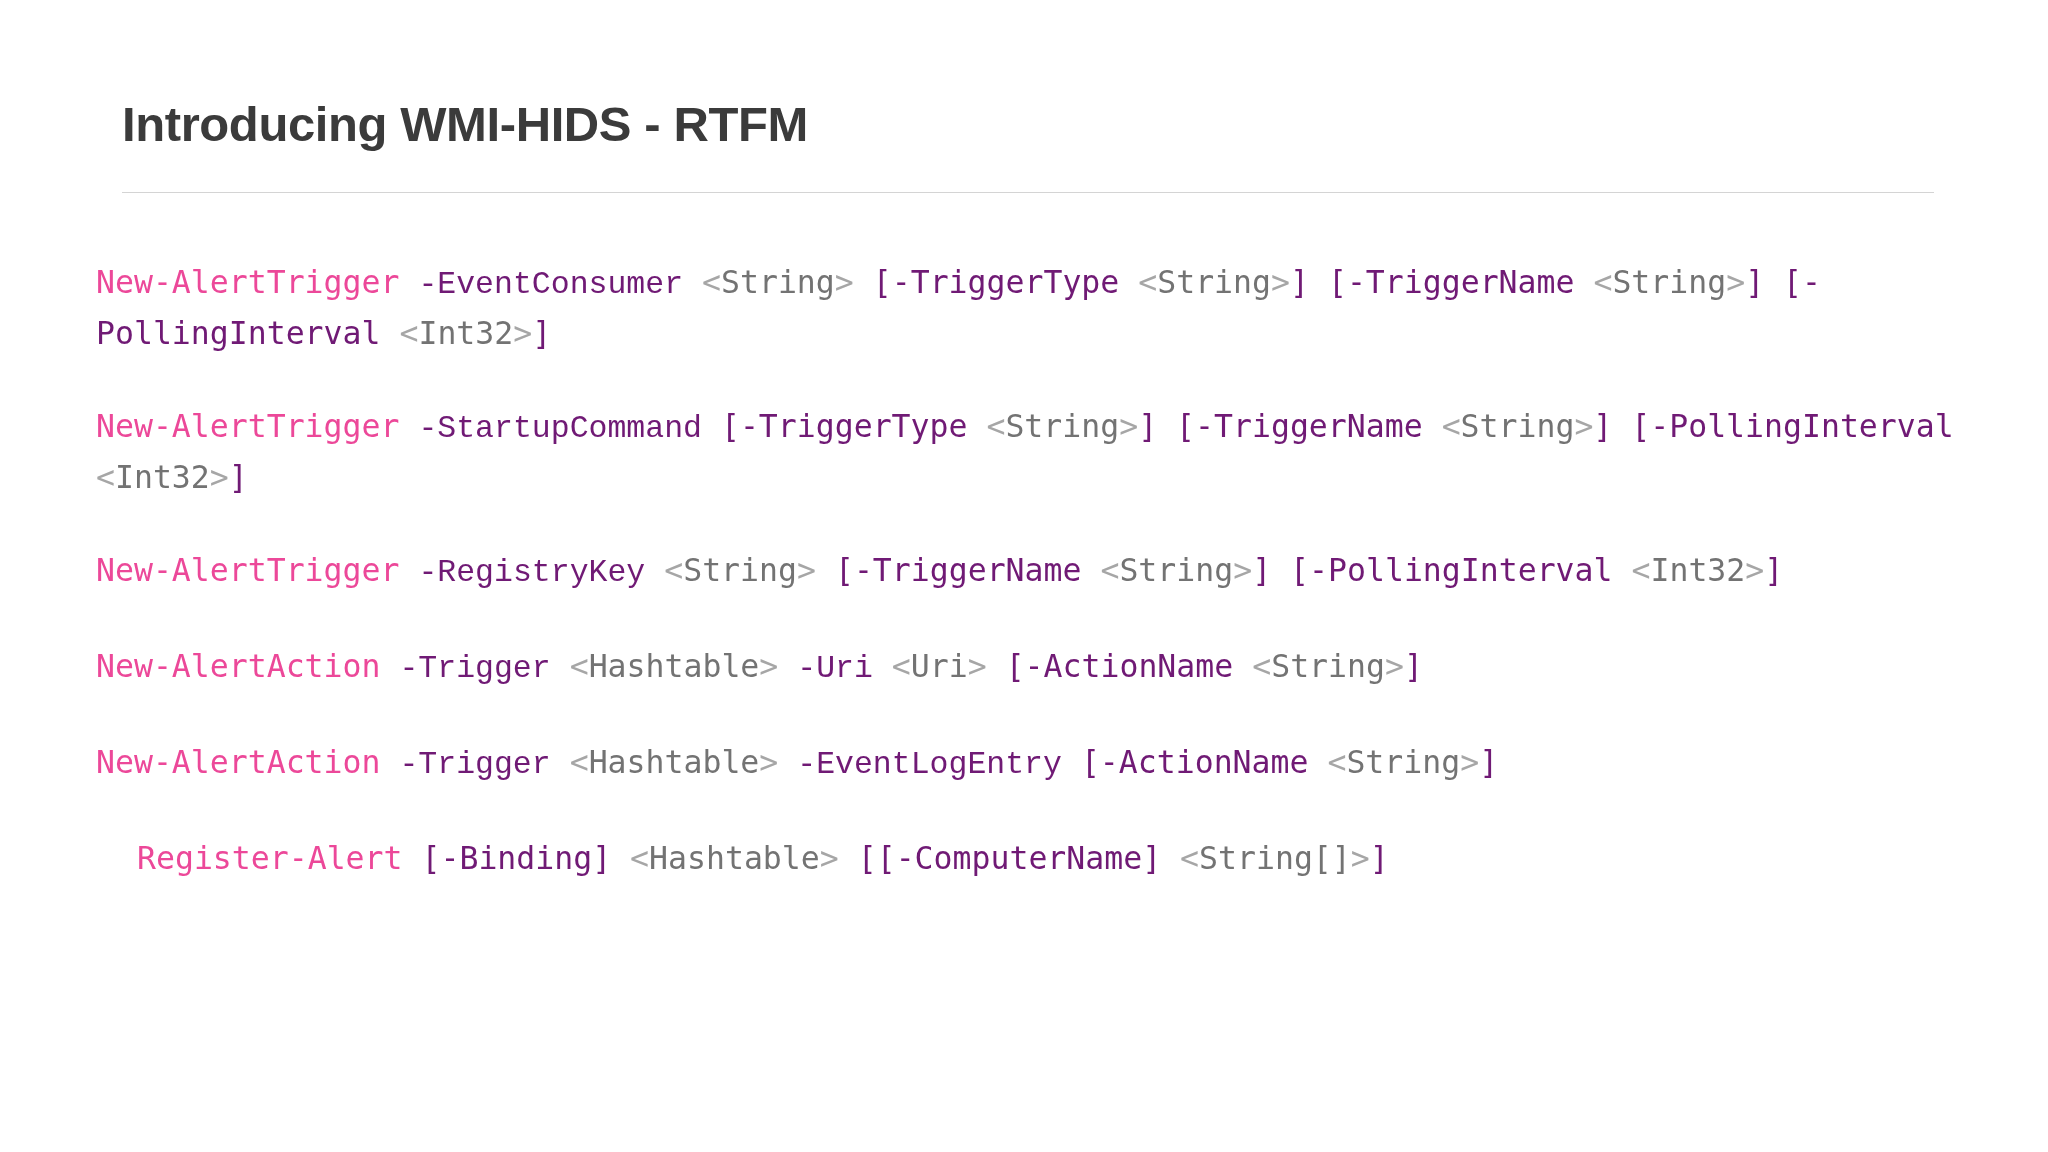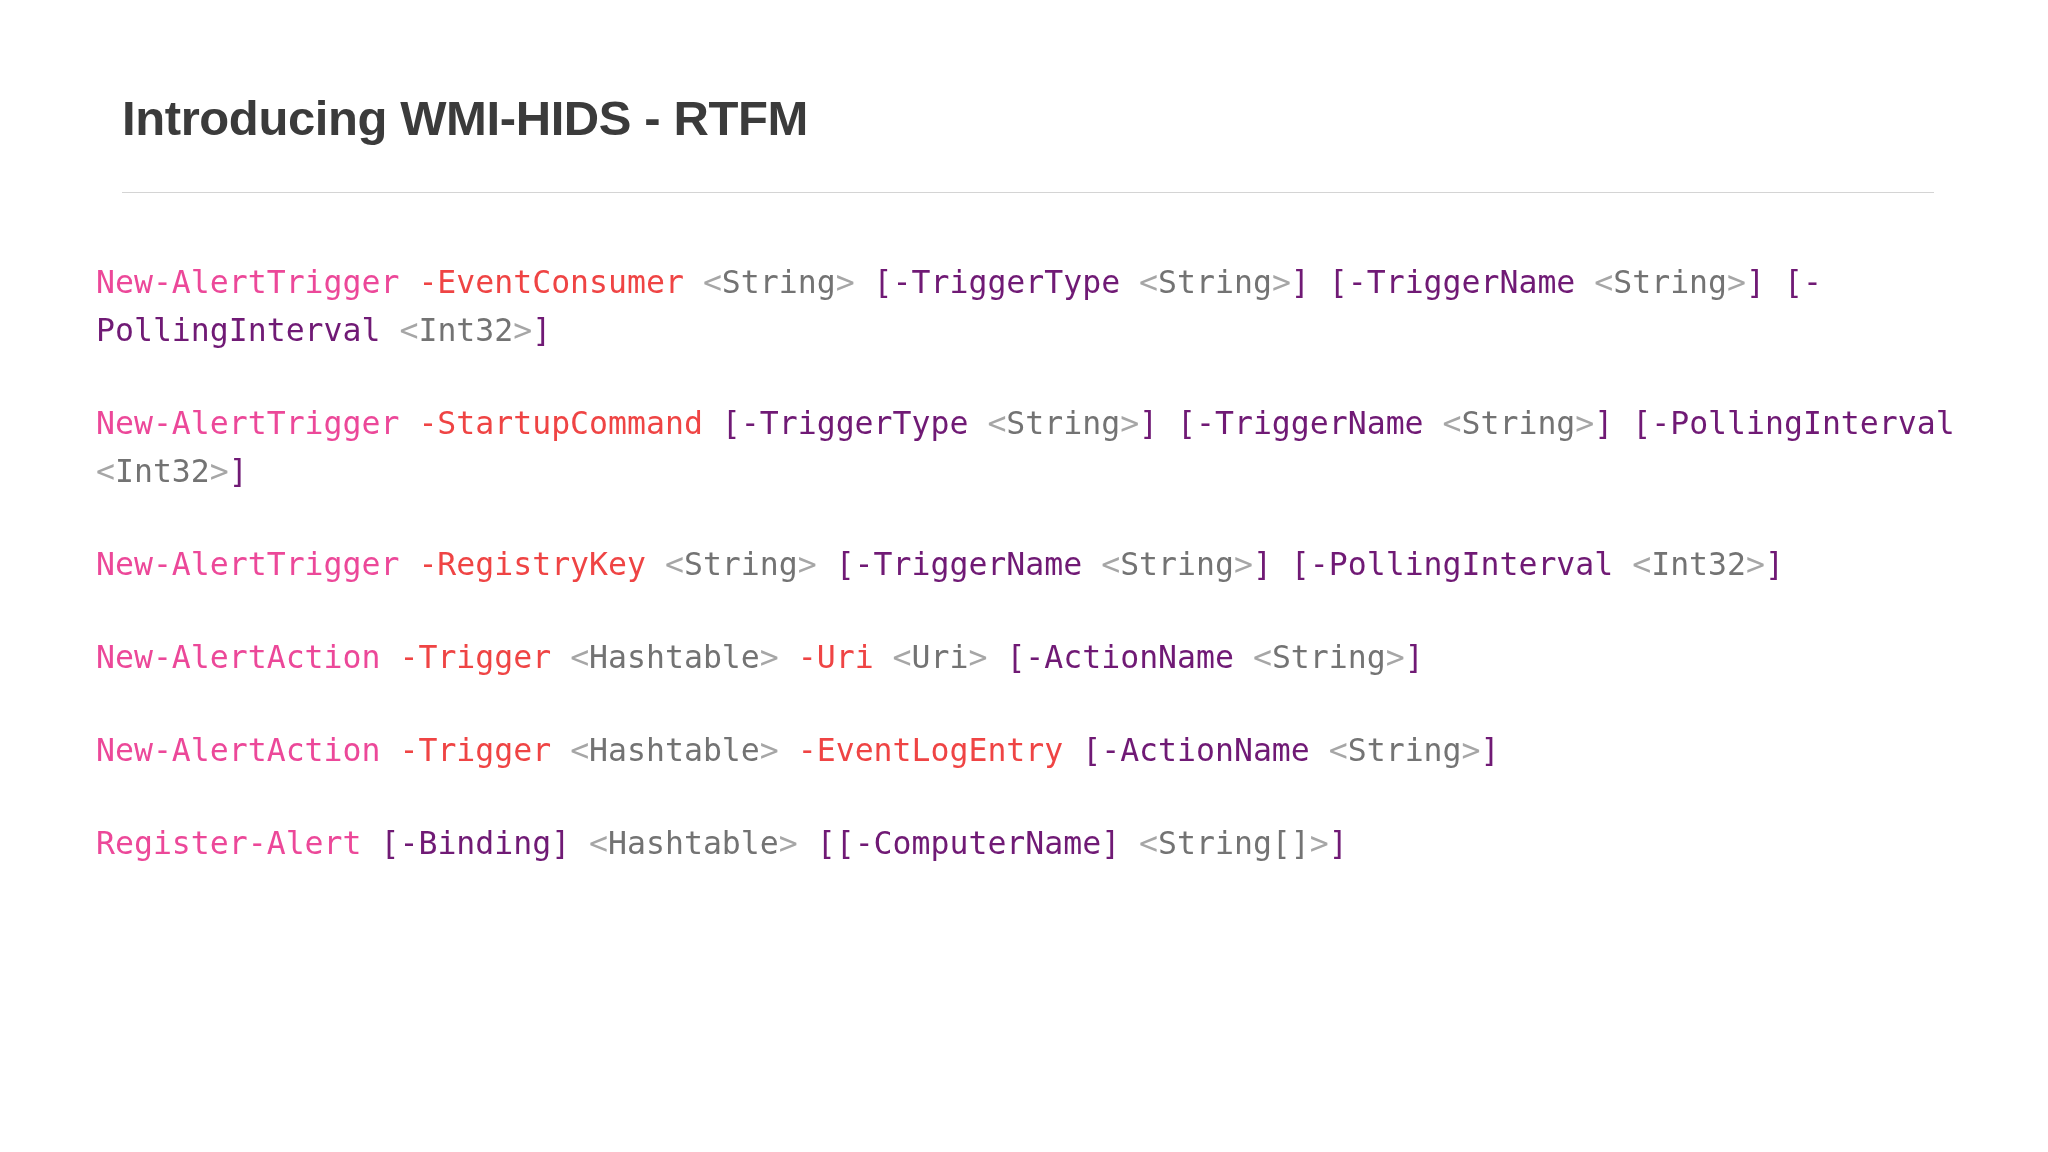--- a/index.html
+++ b/index.html
@@ -31,20 +31,21 @@
     width: 1820px;
   }
   .slide-title {
     font-family: "Liberation Sans", sans-serif;
     font-weight: bold;
     font-size: 49px;
     line-height: 1.08;
     color: #3b3b3b;
     letter-spacing: -0.4px;
     white-space: nowrap;
+    margin-top: 6px;
   }
   .title-rule {
     position: absolute;
     left: 122px;
     top: 192px;
     width: 1812px;
     height: 1px;
     background: #d4d4d4;
   }
 
@@ -57,25 +58,25 @@
   }
   .cmd-block {
     font-family: "DejaVu Sans Mono", "Liberation Mono", monospace;
     font-size: 31.5px;
     line-height: 48px;
     margin-bottom: 45px;
     white-space: pre-wrap;
     word-break: normal;
     letter-spacing: 0px;
   }
-  .cmd-block:last-child { margin-bottom: 0; }
+  .cmd-block:last-child { margin-bottom: 0; margin-left: 41px; }
 
   
   .tk-cmdlet  { color: #ec4899; }            
-  .tk-param   { color: #ef4444; }            
+  .tk-param   { color: #701a75; font-family: Liberation Mono, monospace; }            
   .tk-opt     { color: #701a75; }            
   .tk-type    { color: #737373; }            
   .tk-angle   { color: #a6a6a6; }            
   .tk-plain   { color: #8020c8; }
 
   
   .footer {
     position: absolute;
     left: 0;
     right: 0;

